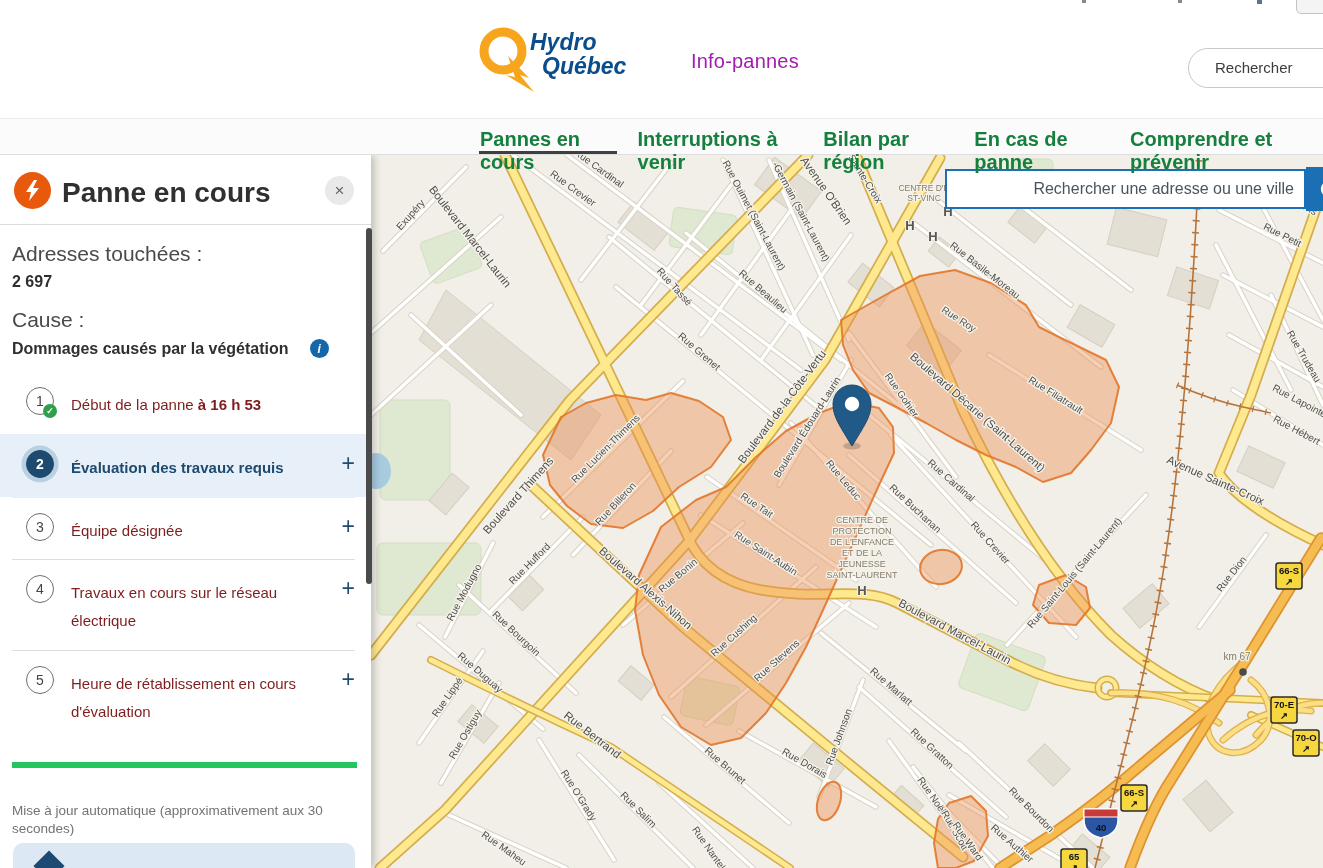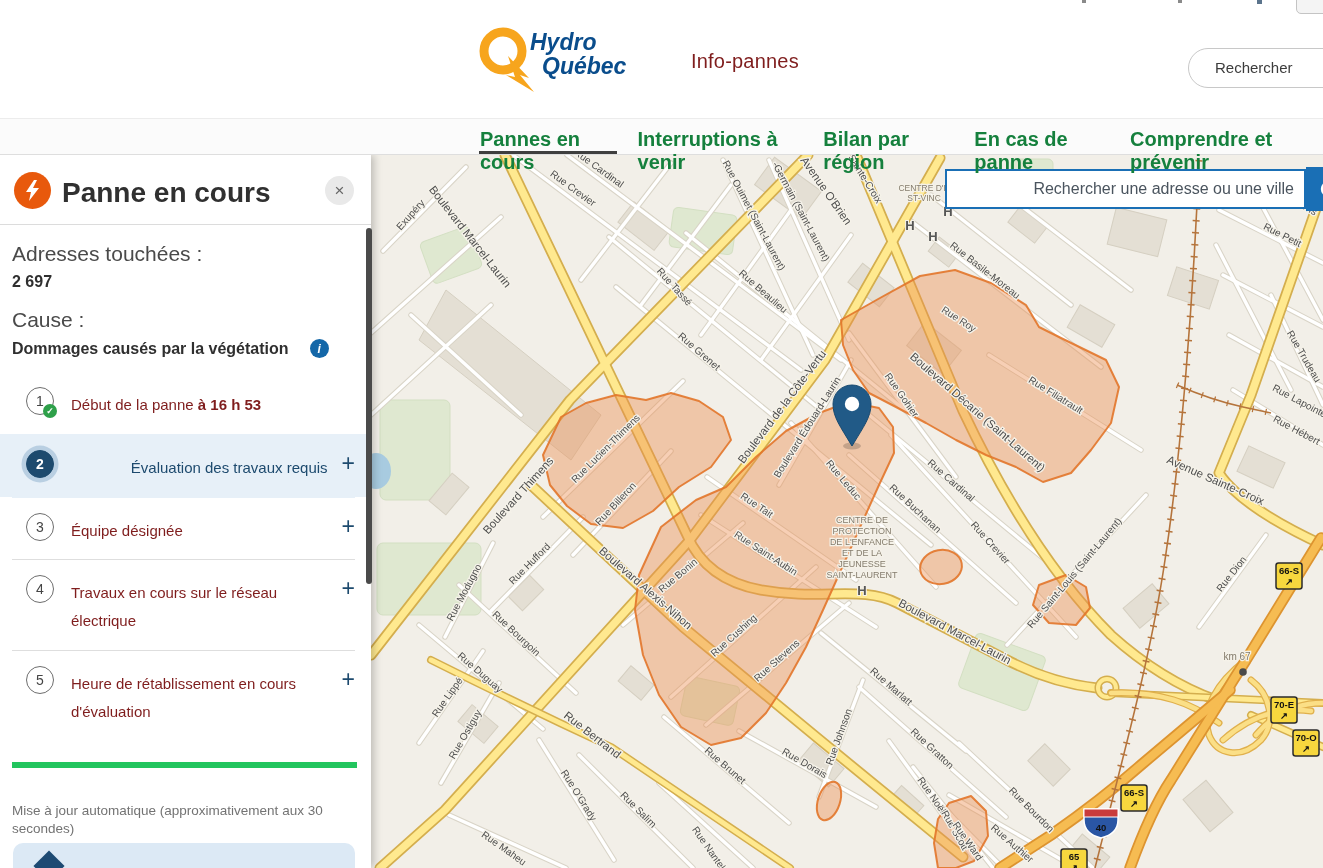--- a/index.html
+++ b/index.html
@@ -1,21 +1,21 @@
 <!DOCTYPE html>
 <html><head>
 <meta charset="utf-8">
 <style>
   html,body{margin:0;padding:0;background:#fff;font-family:"Liberation Sans",sans-serif;}
   #app{position:relative;width:1323px;height:868px;overflow:hidden;background:#fff;}
 
   
   .header{position:absolute;left:0;top:0;width:1323px;height:118px;background:#fff;z-index:30;}
   .logo{position:absolute;left:478px;top:20px;width:175px;height:72px;}
-  .app-title{position:absolute;left:691px;top:50px;font-size:20px;color:#7f1d1d;font-weight:500;letter-spacing:.2px;}
+  .app-title{position:absolute;left:691px;top:50px;font-size:20px;color:#a21caf;font-weight:500;letter-spacing:.2px;}
   .search-pill{position:absolute;left:1188px;top:48px;width:170px;height:40px;border:1px solid #c8c8c8;border-radius:21px;background:#fff;font-size:15px;color:#3c3c3c;text-align:left;padding:0 0 0 26px;line-height:38px;cursor:pointer;}
   .top-frag{position:absolute;background:#8a8a8a;}
   .top-frag-btn{position:absolute;left:1296px;top:-16px;width:46px;height:28px;border:1px solid #c4c4c4;border-radius:5px;background:#f4f4f4;}
 
   
   .nav{position:absolute;left:0;top:118px;width:1323px;height:37px;background:#fbfbfb;border-top:1px solid #ececec;border-bottom:1px solid #dedede;z-index:30;box-sizing:border-box;}
   .nav-inner{display:flex;gap:20px;margin-left:479px;height:100%;}
   .nav-item{font-size:20px;font-weight:600;color:#15803d;text-decoration:none;display:flex;align-items:center;padding:0 1px;border-bottom:3px solid transparent;box-sizing:border-box;cursor:pointer;margin-top:32px;}
   .nav-item.active{border-bottom-color:#3f3f3f;}
 
@@ -45,21 +45,21 @@
   .info-dot{width:19px;height:19px;border-radius:50%;background:#1467a8;color:#fff;font-size:12px;font-weight:bold;font-style:italic;display:inline-flex;align-items:center;justify-content:center;flex:0 0 auto;cursor:pointer;}
   .steps{margin-top:14px;}
   .step{position:relative;display:flex;align-items:flex-start;padding:15px 0 15px 0;border-top:1px solid #dedede;min-height:28px;}
   .step:first-child{border-top:none;}
   .step.active{background:#e7f0f8;border-top-color:#e7f0f8;margin:0 -16px 0 -12px;padding-left:12px;padding-right:16px;}
   .step.active + .step{border-top-color:#e7f0f8;}
   .num{width:28px;height:28px;border-radius:50%;border:1.5px solid #6e6e6e;box-sizing:border-box;color:#444;font-size:14px;display:flex;align-items:center;justify-content:center;flex:0 0 auto;position:relative;margin-left:14px;}
   .step.active .num{background:#1d4a6e;border-color:#1d4a6e;color:#fff;font-weight:bold;box-shadow:0 0 0 4.5px #b9cfe2;}
   .check{position:absolute;right:-4px;bottom:-4px;width:14px;height:14px;border-radius:50%;background:#2ea04a;color:#fff;font-size:9px;line-height:14px;text-align:center;font-weight:bold;}
   .step-text{font-size:15px;color:#7f1d1d;margin:4px 14px 0 17px;line-height:1.85;flex:1;}
-  .step.active .step-text{color:#1d4a6e;font-weight:normal;text-align:right;}
+  .step.active .step-text{color:#1d4a6e;font-weight:bold;}
   .plus{font-size:23px;color:#1d4a6e;font-weight:500;margin-top:2px;flex:0 0 auto;cursor:pointer;line-height:1;}
   .update-note{font-size:13.5px;color:#737373;margin-top:22px;border-top:6px solid #22c55e;padding-top:34px;line-height:1.35;width:345px;margin-left:0;}
   .alert-box{position:absolute;left:13px;top:688px;width:342px;height:30px;background:#dce9f5;border-radius:10px 10px 0 0;}
   .alert-diamond{position:absolute;left:25px;top:12px;width:22px;height:22px;background:#1d4a73;transform:rotate(45deg);}
   .scrollbar{position:absolute;left:366px;top:228px;width:6px;height:356px;background:#4a4a4a;border-radius:3px;z-index:28;}
 </style>
 </head>
 <body>
 
 <div id="app">

